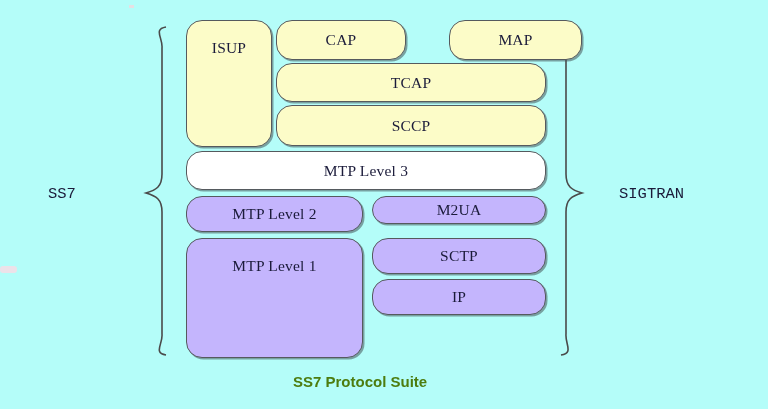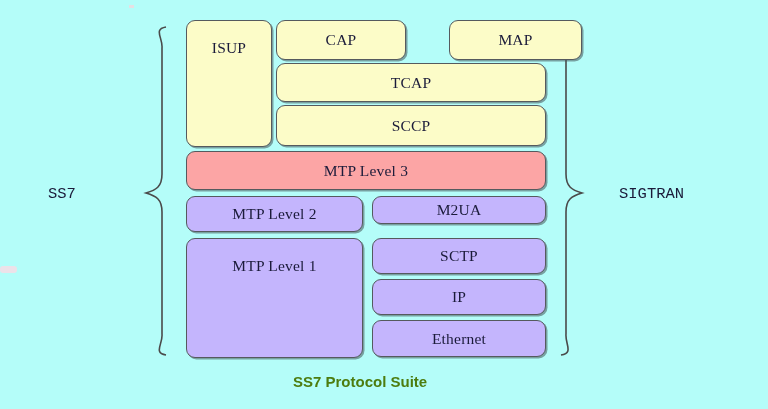--- a/index.html
+++ b/index.html
@@ -9,34 +9,34 @@
     font-family:"Liberation Serif", serif;
     overflow:hidden;
     position:relative;
   }
   #stage{position:absolute;left:0;top:0;width:768px;height:409px;}
 
   .box{
     position:absolute;
     box-sizing:border-box;
     border:1.2px solid #555a5e;
-    border-radius:9px;
+    border-radius:16px;
     display:flex;
     align-items:flex-start;
     justify-content:center;
     font-family:"Liberation Serif", serif;
     font-size:15.5px;
     color:#1b1b3a;
     box-shadow:1.5px 1.5px 0.5px rgba(70,85,90,0.55);
     letter-spacing:0.2px;
   }
   .box > span{display:block;width:100%;text-align:center;}
 
   .yellow{background:#fcfcc8;}
-  .purple{background:#fca5a5;}
+  .purple{background:#ffffff;}
   .pink{background:#c4b5fd;}
 
   .tall-pad{padding-top:18px;}
   .mid{align-items:center;}
 
   .side-label{
     position:absolute;
     font-family:Liberation Mono, monospace;
     font-size:15.5px;
     color:#1b1b3a;
@@ -124,19 +124,16 @@
   </div>
 
   <div class="box pink mid" style="left:372px;top:238px;width:174px;height:36px;">
     <span>SCTP</span>
   </div>
 
   <div class="box pink mid" style="left:372px;top:279px;width:174px;height:36px;">
     <span>IP</span>
   </div>
 
-  <div class="box pink mid" style="left:372px;top:320px;width:174px;height:37px;">
-    <span>Ethernet</span>
-  </div>
 
   <div class="caption" style="left:293px;top:373px;">SS7 Protocol Suite</div>
 
 </div>
 
 </body></html>

